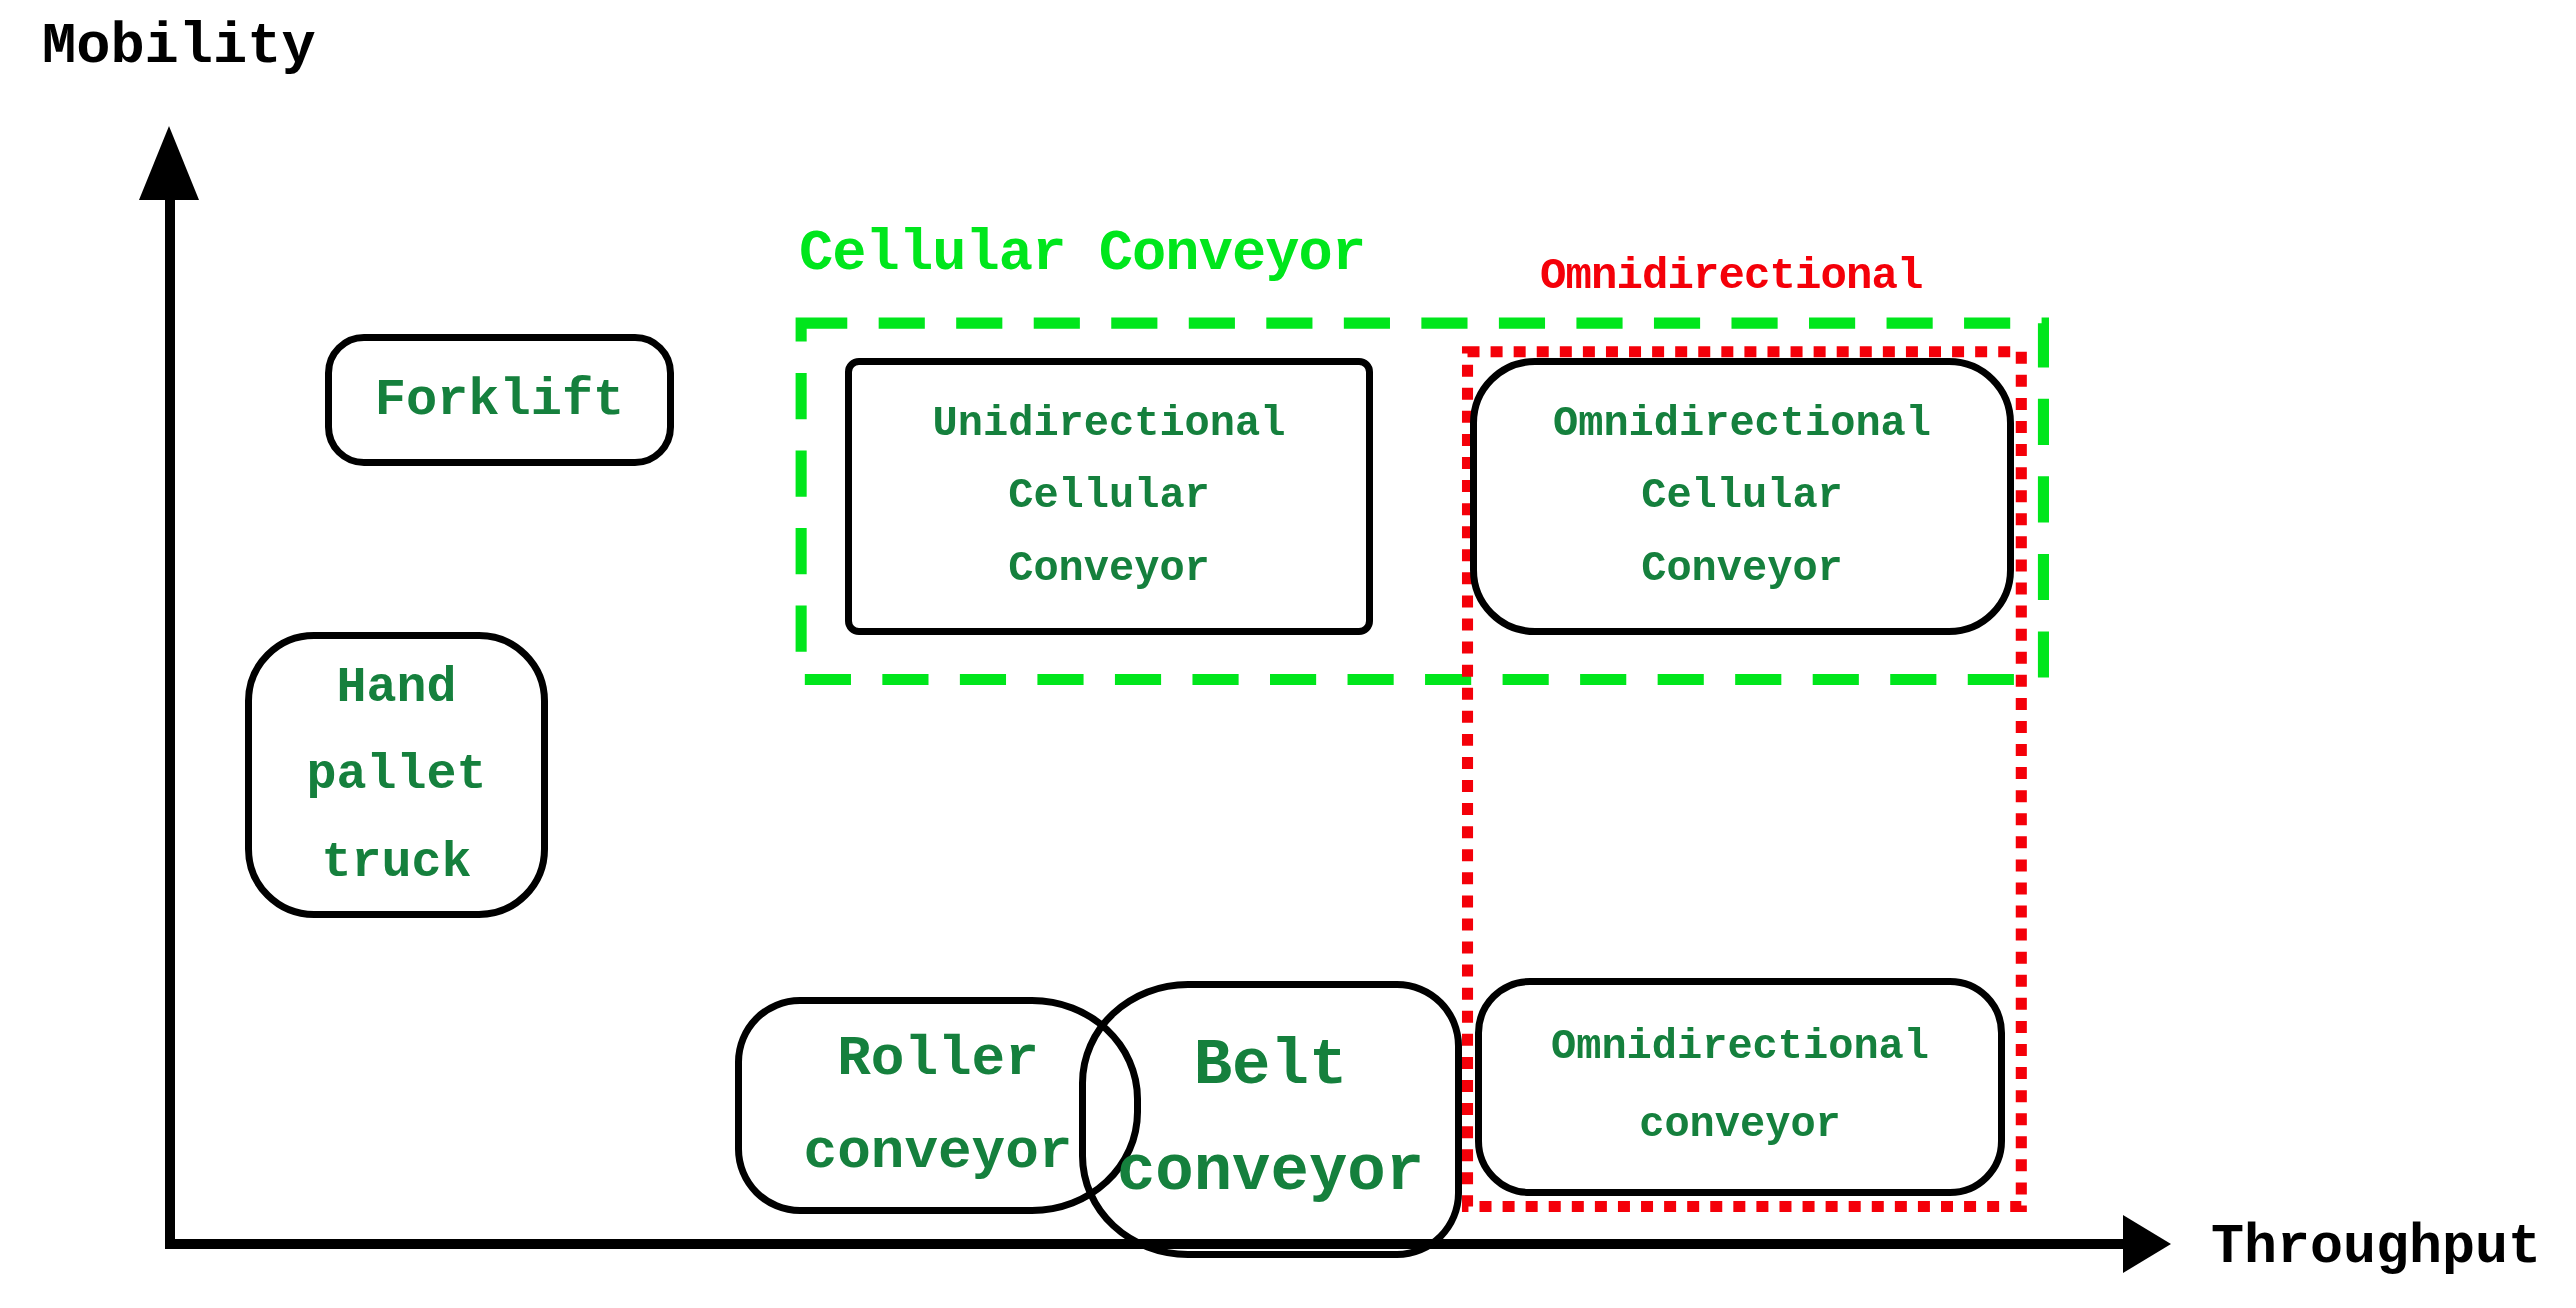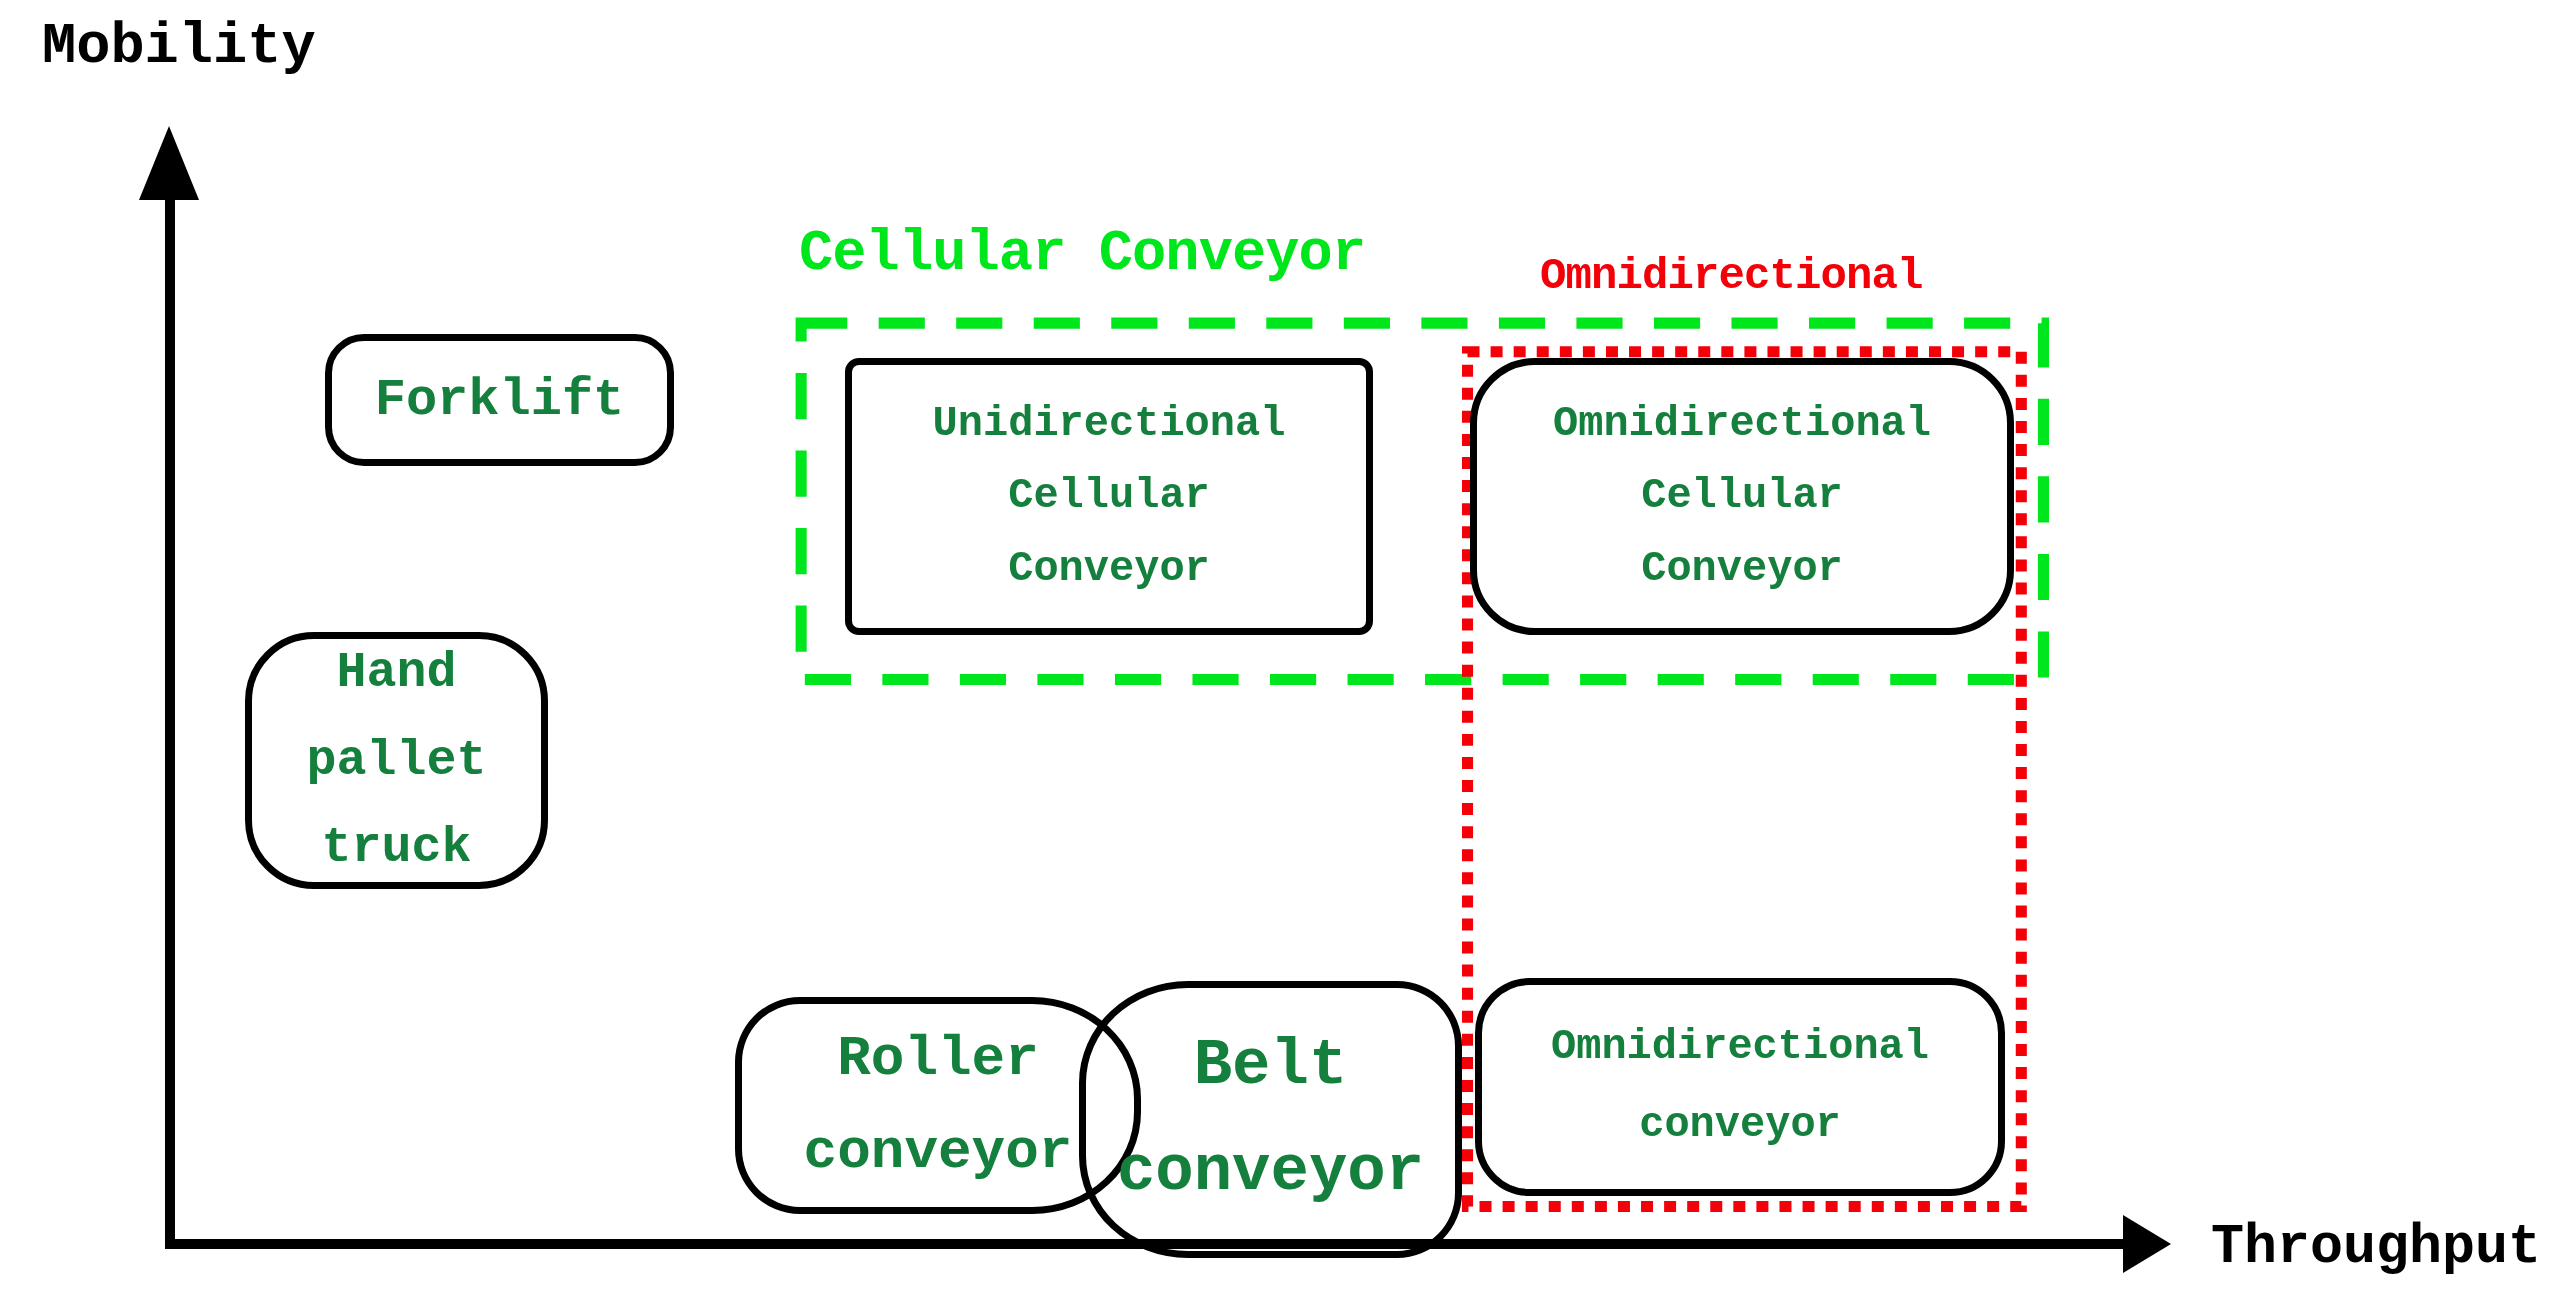--- a/index.html
+++ b/index.html
@@ -37,21 +37,21 @@
   .node{
     position:absolute;
     box-sizing:border-box;
     border:7.4px solid #000;
     background:transparent;
     display:flex;align-items:center;justify-content:center;
     text-align:center;color:#15803d;font-weight:700;
     white-space:pre-line;
   }
   #n-forklift{left:325px;top:334px;width:349px;height:132px;border-radius:39px;font-size:52px;}
-  #n-hand{left:245px;top:632px;width:303px;height:257px;border-radius:69px;font-size:50px;line-height:1.75;}
+  #n-hand{left:245px;top:632px;width:303px;height:286px;border-radius:69px;font-size:50px;line-height:1.75;}
   #n-uni{left:845px;top:358px;width:528px;height:277px;border-radius:14px;font-size:42px;line-height:1.72;}
   #n-omnicell{left:1470px;top:358px;width:544px;height:277px;border-radius:65px;font-size:42px;line-height:1.72;}
   #n-roller{left:735px;top:981px;width:406px;height:217px;border-radius:65px 109px 109px 65px / 65px 102px 102px 65px;font-size:56px;line-height:1.65;margin-top:16px;}
   #n-belt{left:1079px;top:981px;width:383px;height:277px;border-radius:109px 65px 65px 109px / 102px 65px 65px 102px;font-size:64px;line-height:1.65;}
   #n-omniconv{left:1475px;top:978px;width:530px;height:218px;border-radius:55px;font-size:42px;line-height:1.85;}
 </style>
 </head>
 <body>
 
 <div id="canvas">

